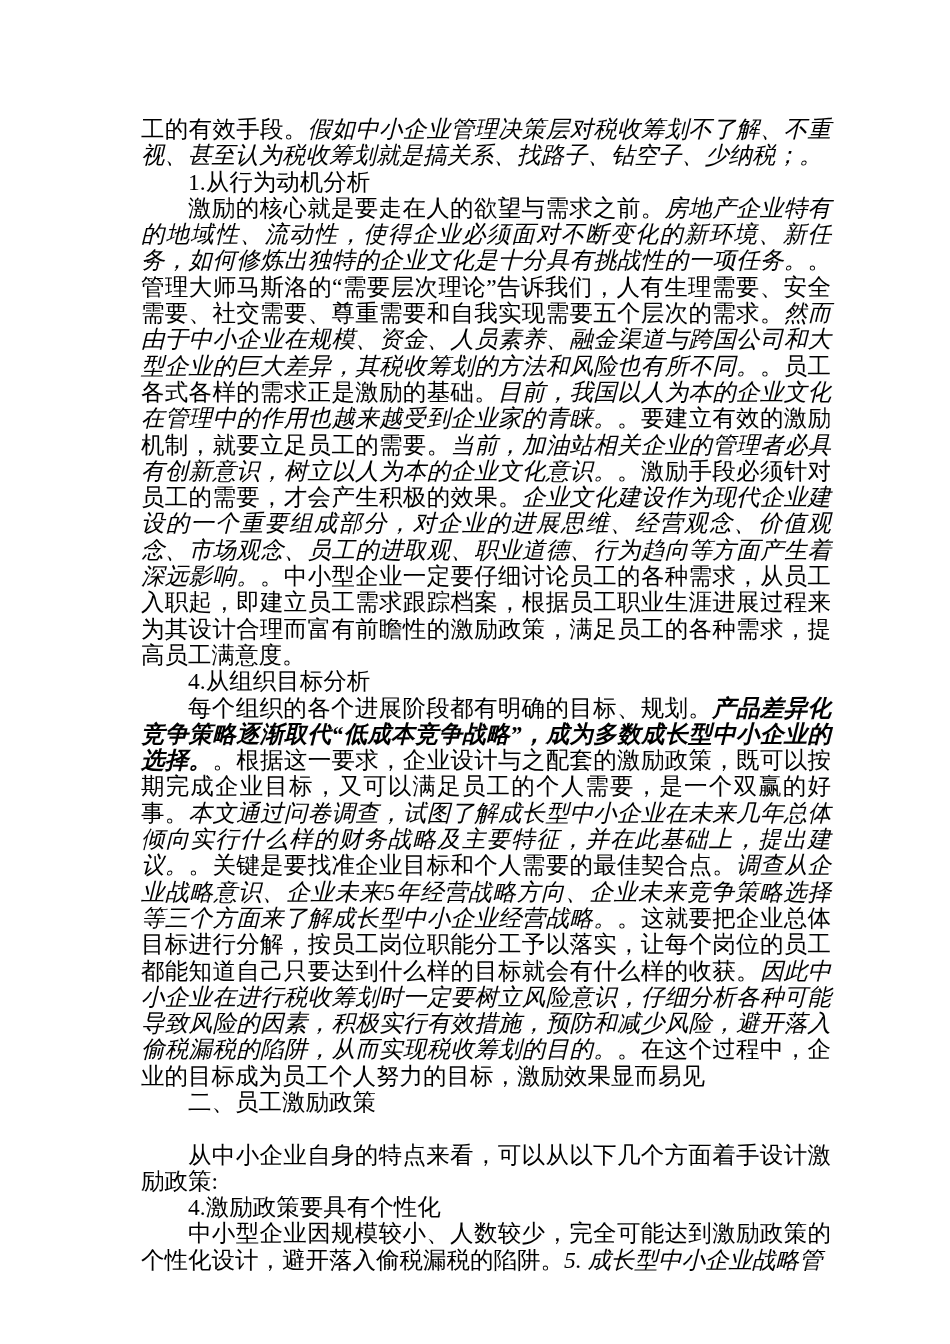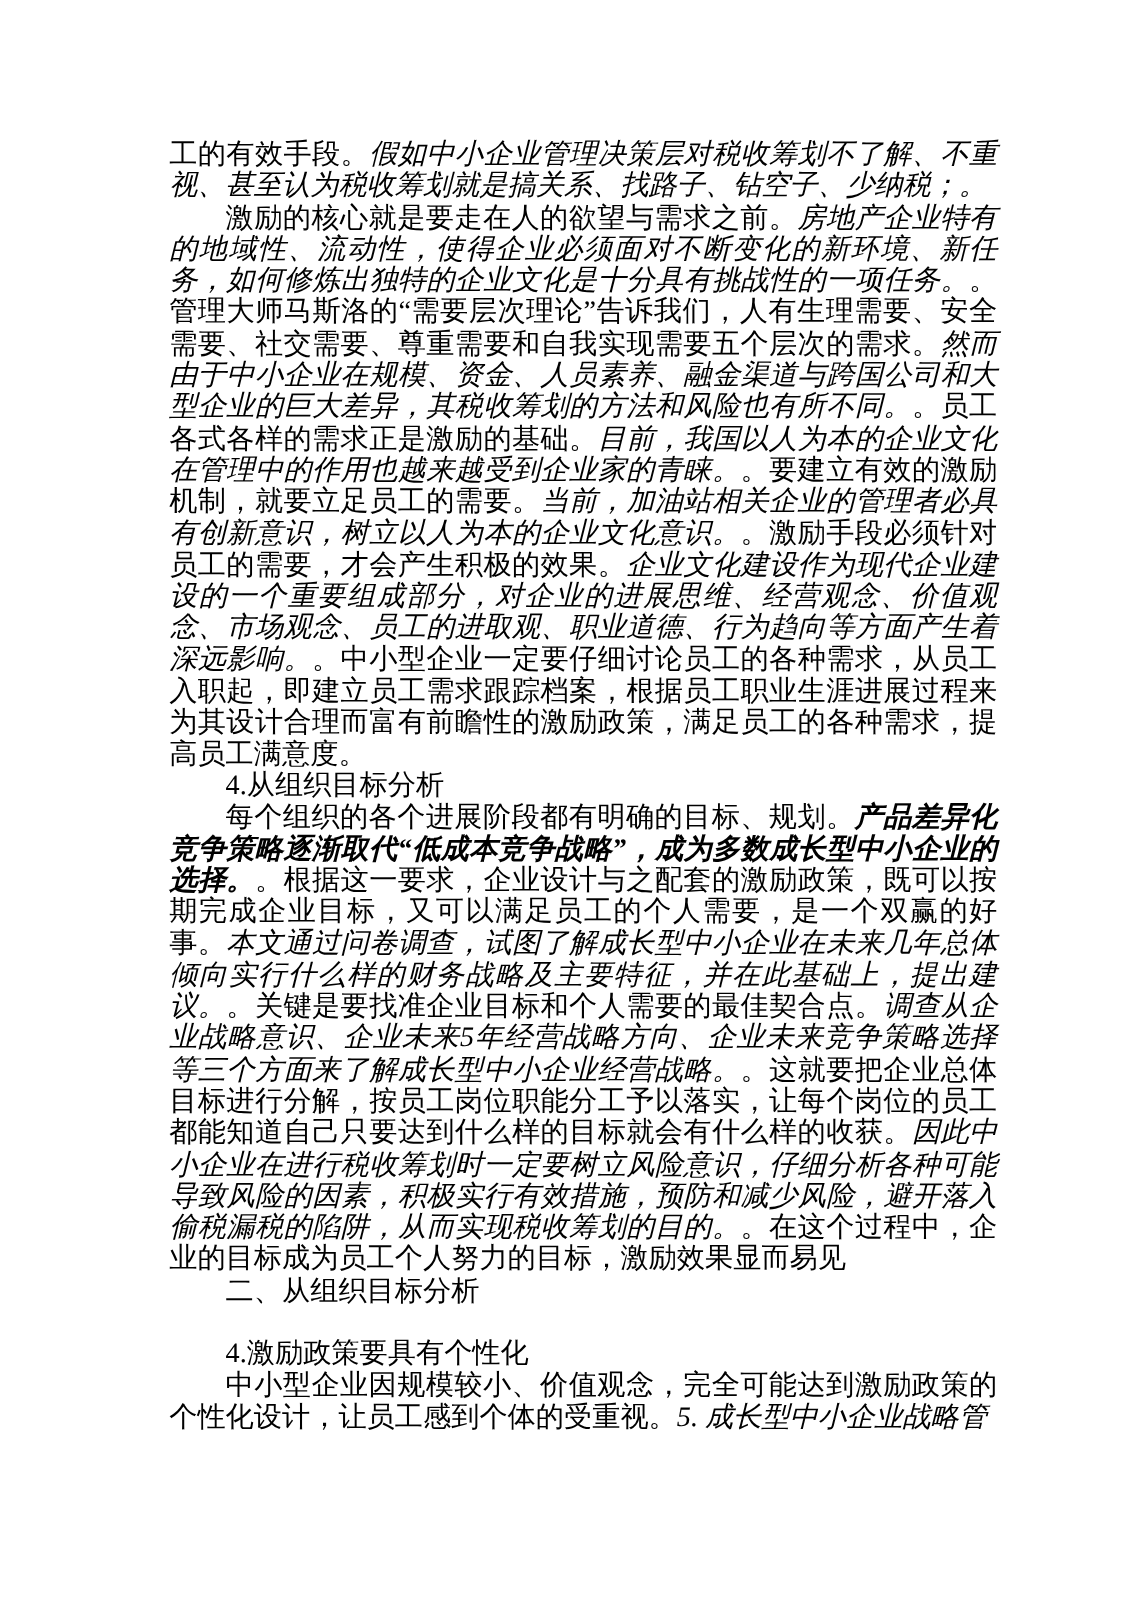--- a/index.html
+++ b/index.html
@@ -50,21 +50,23 @@
     font-style: italic;
     font-weight: bold;
   }
 </style>
 </head>
 <body>
 
 <div class="page">
   <div class="doc">
       <p class="no-indent"><span class="run regular">工的有效手段。</span><span class="run italic">假如中小企业管理决策层对税收筹划不了解、不重视、甚至认为税收筹划就是搞关系、找路子、钻空子、少纳税；。</span></p>
+      <p class=""><span class="run regular">1.从行为动机分析</span></p>
       <p class=""><span class="run regular">激励的核心就是要走在人的欲望与需求之前。</span><span class="run italic">房地产企业特有的地域性、流动性，使得企业必须面对不断变化的新环境、新任务，如何修炼出独特的企业文化是十分具有挑战性的一项任务。</span><span class="run regular">。管理大师马斯洛的“需要层次理论”告诉我们，人有生理需要、安全需要、社交需要、尊重需要和自我实现需要五个层次的需求。</span><span class="run italic">然而由于中小企业在规模、资金、人员素养、融金渠道与跨国公司和大型企业的巨大差异，其税收筹划的方法和风险也有所不同。</span><span class="run regular">。员工各式各样的需求正是激励的基础。</span><span class="run italic">目前，我国以人为本的企业文化在管理中的作用也越来越受到企业家的青睐。</span><span class="run regular">。要建立有效的激励机制，就要立足员工的需要。</span><span class="run italic">当前，加油站相关企业的管理者必具有创新意识，树立以人为本的企业文化意识。</span><span class="run regular">。激励手段必须针对员工的需要，才会产生积极的效果。</span><span class="run italic">企业文化建设作为现代企业建设的一个重要组成部分，对企业的进展思维、经营观念、价值观念、市场观念、员工的进取观、职业道德、行为趋向等方面产生着深远影响。</span><span class="run regular">。中小型企业一定要仔细讨论员工的各种需求，从员工入职起，即建立员工需求跟踪档案，根据员工职业生涯进展过程来为其设计合理而富有前瞻性的激励政策，满足员工的各种需求，提高员工满意度。</span></p>
       <p class=""><span class="run regular">4.从组织目标分析</span></p>
       <p class=""><span class="run regular">每个组织的各个进展阶段都有明确的目标、规划。</span><span class="run bold-italic">产品差异化竞争策略逐渐取代“低成本竞争战略”，成为多数成长型中小企业的选择。</span><span class="run regular">。根据这一要求，企业设计与之配套的激励政策，既可以按期完成企业目标，又可以满足员工的个人需要，是一个双赢的好事。</span><span class="run italic">本文通过问卷调查，试图了解成长型中小企业在未来几年总体倾向实行什么样的财务战略及主要特征，并在此基础上，提出建议。</span><span class="run regular">。关键是要找准企业目标和个人需要的最佳契合点。</span><span class="run italic">调查从企业战略意识、企业未来5年经营战略方向、企业未来竞争策略选择等三个方面来了解成长型中小企业经营战略。</span><span class="run regular">。这就要把企业总体目标进行分解，按员工岗位职能分工予以落实，让每个岗位的员工都能知道自己只要达到什么样的目标就会有什么样的收获。</span><span class="run italic">因此中小企业在进行税收筹划时一定要树立风险意识，仔细分析各种可能导致风险的因素，积极实行有效措施，预防和减少风险，避开落入偷税漏税的陷阱，从而实现税收筹划的目的。</span><span class="run regular">。在这个过程中，企业的目标成为员工个人努力的目标，激励效果显而易见</span></p>
-      <p class=""><span class="run regular">二、从组织目标分析</span></p>
+      <p class=""><span class="run regular">二、员工激励政策</span></p>
       <p class="no-indent blank"></p>
+      <p class=""><span class="run regular">从中小企业自身的特点来看，可以从以下几个方面着手设计激励政策:</span></p>
       <p class=""><span class="run regular">4.激励政策要具有个性化</span></p>
-      <p class=""><span class="run regular">中小型企业因规模较小、价值观念，完全可能达到激励政策的个性化设计，让员工感到个体的受重视。</span><span class="run italic">5. 成长型中小企业战略管</span></p>
+      <p class=""><span class="run regular">中小型企业因规模较小、人数较少，完全可能达到激励政策的个性化设计，避开落入偷税漏税的陷阱。</span><span class="run italic">5. 成长型中小企业战略管</span></p>
     </div>
 </div>
 
 </body></html>

